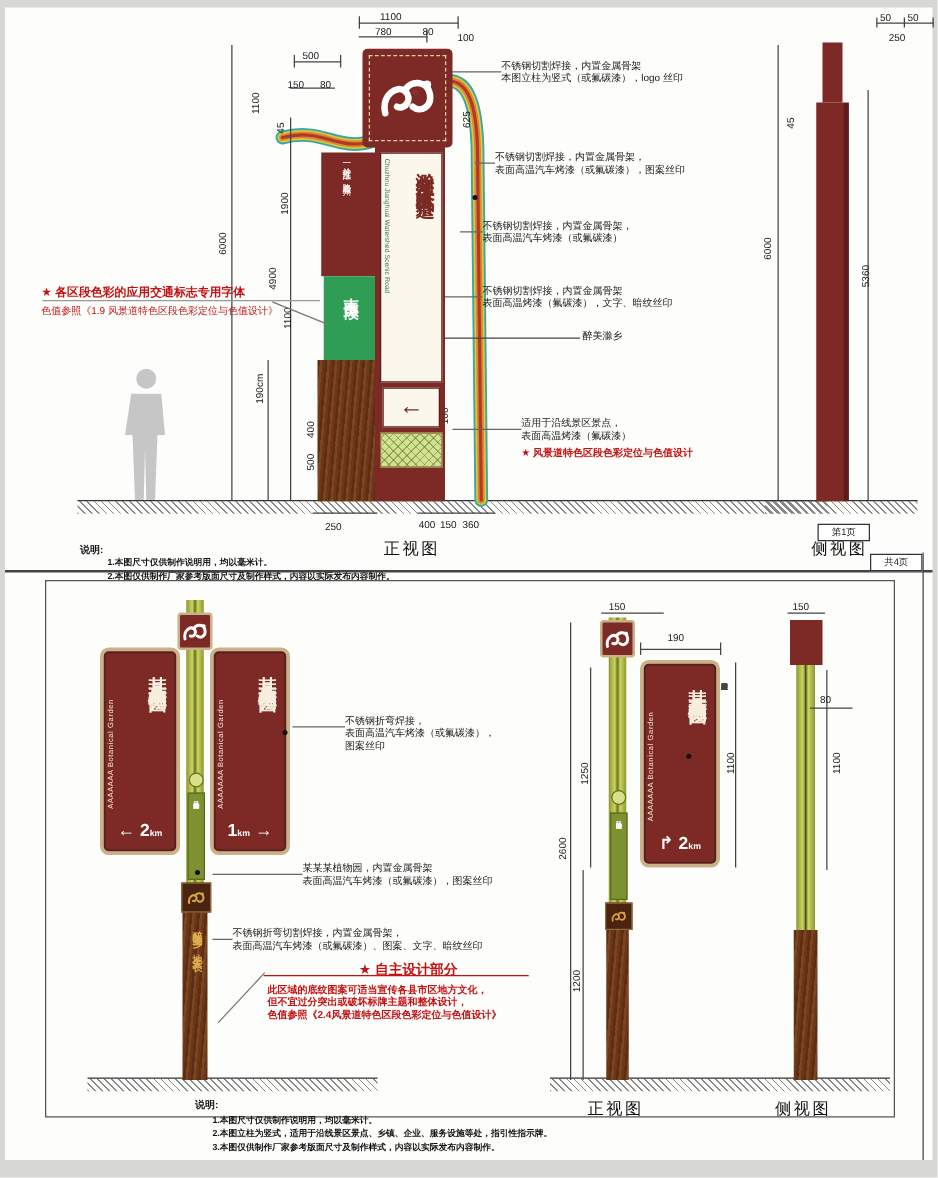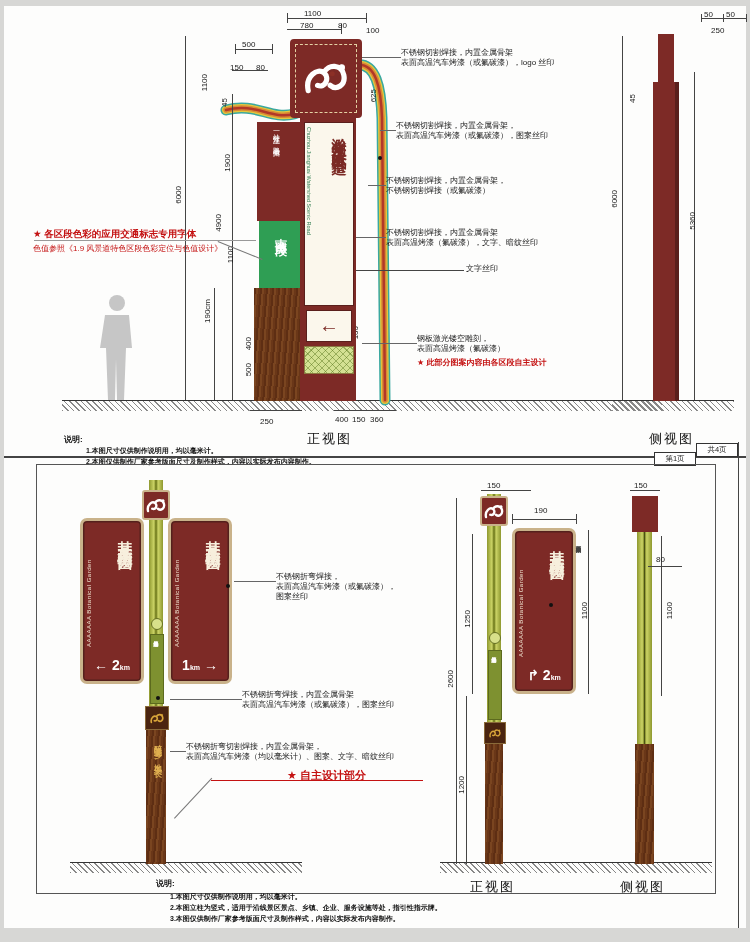--- a/index.html
+++ b/index.html
@@ -103,25 +103,25 @@
   <div class="viewlabel" style="left:303px;top:424px">正视图</div>
   <div class="viewlabel" style="left:645px;top:424px">侧视图</div>
   <div class="notetitle" style="left:60px;top:428px">说明:</div>
   <div id="top-notes" class="abs" style="left:82px;top:439px">
       <div class="noteline" style="position: relative; font-size: 7px; white-space: nowrap; left: 0px; top: 0px; line-height: 11px;">1.本图尺寸仅供制作说明用，均以毫米计。</div>
       <div class="noteline" style="position: relative; font-size: 7px; white-space: nowrap; left: 0px; top: 0px; line-height: 11px;">2.本图仅供制作厂家参考版面尺寸及制作样式，内容以实际发布内容制作。</div>
     </div>
 
   <div class="abs red" style="left:29px;top:222px;font-size:9.5px;font-weight:bold">★ 各区段色彩的应用交通标志专用字体</div>
   <div class="abs red" style="left:29px;top:237px;font-size:8px">色值参照《1.9 风景道特色区段色彩定位与色值设计》</div>
-  <div class="abs red" style="left:413px;top:351px;font-size:8px;font-weight:bold">★ 此部分图案内容由各区段自主设计</div>
+  <div class="abs red" style="left:413px;top:351px;font-size:8px;font-weight:bold">★ 风景道特色区段色彩定位与色值设计</div>
 
   <div class="hl" style="left:0;top:450px;width:742px;height:1.6px"></div>
   <div class="vl" style="left:734px;top:436px;width:1px;height:486px"></div>
-  <div class="tabcell" style="left:650px;top:446px">第1页</div>
+  <div class="tabcell" style="left:650px;top:413px">第1页</div>
   <div class="tabcell" style="left:692px;top:437px">共4页</div>
 
   <div class="abs" style="left:32px;top:458px;width:678px;height:428px;border:1.5px solid #555"></div>
 
   <div class="ground" style="left:66px;top:856px;width:232px"></div>
   <div class="ground" style="left:436px;top:856px;width:272px"></div>
 
   <div class="abs pole" style="left:145px;top:474px;width:14px;height:384px"></div>
   <div class="plate" style="left:138px;top:484px;width:28px;height:30px">
     <svg width="20" height="16" viewBox="0 0 42 34">
@@ -153,20 +153,25 @@
   <div class="abs" style="left:141px;top:700px;width:22px;height:22px;background:#4a2410;border:1px solid #8a6a3a;display:flex;align-items:center;justify-content:center">
     <svg width="14" height="12" viewBox="0 0 42 34">
         <use href="#swirl" stroke="#d9a53a" fill="#d9a53a"></use>
       </svg>
   </div>
   <div class="abs wood" style="left:142px;top:724px;width:20px;height:134px">
     <div class="vtext" style="position:absolute;left:5px;top:8px;color:#e0b050;font-weight:bold;font-size:8px;letter-spacing:2px">醉美滁乡 地久天长</div>
   </div>
 
   <div class="abs red" style="left:283px;top:762px;font-size:11px;font-weight:bold">★ 自主设计部分</div>
+  <div id="red-para" class="abs" style="left:210px;top:781px">
+      <div class="red" style="position: relative; font-size: 8px; white-space: nowrap; font-weight: bold; line-height: 10px;">此区域的底纹图案可适当宣传各县市区地方文化，</div>
+      <div class="red" style="position: relative; font-size: 8px; white-space: nowrap; font-weight: bold; line-height: 10px;">但不宜过分突出或破坏标牌主题和整体设计，</div>
+      <div class="red" style="position: relative; font-size: 8px; white-space: nowrap; font-weight: bold; line-height: 10px;">色值参照《2.4风景道特色区段色彩定位与色值设计》</div>
+    </div>
 
   <div class="abs pole" style="left:483px;top:488px;width:14px;height:370px"></div>
   <div class="plate" style="left:476px;top:490px;width:28px;height:30px">
     <svg width="20" height="16" viewBox="0 0 42 34">
         <use href="#swirl" stroke="#fff" fill="#fff"></use>
       </svg>
   </div>
   <div class="blade" style="left:508px;top:522px">
     <div class="eng">AAAAAAA Botanical Garden</div>
     <div class="cjk">某某某植物园</div>
@@ -276,62 +281,62 @@
       <div class="dim r" style="left: 459px; top: 604px;">1250</div>
       <div class="dim r" style="left: 442px; top: 664px;">2600</div>
       <div class="dim r" style="left: 453px; top: 770px;">1200</div>
       <div class="dim" style="left: 630px; top: 475px;">150</div>
       <div class="dim" style="left: 652px; top: 549px;">80</div>
       <div class="dim r" style="left: 661px; top: 596px;">1100</div>
     </div>
   <div id="top-anns">
       <div class="ann" style="left: 397px; top: 42px;">
         <div class="">不锈钢切割焊接，内置金属骨架</div>
-        <div class="">表面高温汽车烤漆（或氟碳漆），logo 丝印</div>
+        <div class="">本图立柱为竖式（或氟碳漆），logo 丝印</div>
         <div class="leadline" style="left: -45px; width: 45px;"></div>
       </div>
       <div class="ann" style="left: 392px; top: 115px;">
         <div class="">不锈钢切割焊接，内置金属骨架，</div>
         <div class="">表面高温汽车烤漆（或氟碳漆），图案丝印</div>
         <div class="leadline" style="left: -16px; width: 16px;"></div>
       </div>
       <div class="ann" style="left: 382px; top: 170px;">
         <div class="">不锈钢切割焊接，内置金属骨架，</div>
-        <div class="">不锈钢切割焊接（或氟碳漆）</div>
+        <div class="">表面高温汽车烤漆（或氟碳漆）</div>
         <div class="leadline" style="left: -18px; width: 18px;"></div>
       </div>
       <div class="ann" style="left: 382px; top: 222px;">
         <div class="">不锈钢切割焊接，内置金属骨架</div>
         <div class="">表面高温烤漆（氟碳漆），文字、暗纹丝印</div>
         <div class="leadline" style="left: -30px; width: 30px;"></div>
       </div>
       <div class="ann" style="left: 462px; top: 258px;">
-        <div class="">文字丝印</div>
+        <div class="">醉美滁乡</div>
       </div>
       <div class="ann" style="left: 413px; top: 328px;">
-        <div class="">钢板激光镂空雕刻，</div>
+        <div class="">适用于沿线景区景点，</div>
         <div class="">表面高温烤漆（氟碳漆）</div>
         <div class="leadline" style="left: -55px; width: 55px;"></div>
       </div>
     </div>
   <div id="bottom-anns">
       <div class="ann" style="left: 272px; top: 566px;">
         <div class="">不锈钢折弯焊接，</div>
         <div class="">表面高温汽车烤漆（或氟碳漆），</div>
         <div class="">图案丝印</div>
         <div class="leadline" style="left: -42px; width: 42px;"></div>
       </div>
       <div class="ann" style="left: 238px; top: 684px;">
-        <div class="">不锈钢折弯焊接，内置金属骨架</div>
+        <div class="">某某某植物园，内置金属骨架</div>
         <div class="">表面高温汽车烤漆（或氟碳漆），图案丝印</div>
         <div class="leadline" style="left: -72px; width: 72px;"></div>
       </div>
       <div class="ann" style="left: 182px; top: 736px;">
         <div class="">不锈钢折弯切割焊接，内置金属骨架，</div>
-        <div class="">表面高温汽车烤漆（均以毫米计）、图案、文字、暗纹丝印</div>
+        <div class="">表面高温汽车烤漆（或氟碳漆）、图案、文字、暗纹丝印</div>
         <div class="leadline" style="left: -16px; width: 16px;"></div>
       </div>
     </div>
   <div id="dots">
       <div class="dot" style="left: 303px; top: 205px;"></div>
       <div class="dot" style="left: 374px; top: 150px;"></div>
       <div class="dot" style="left: 341px; top: 352px;"></div>
       <div class="dot" style="left: 222px; top: 578px;"></div>
       <div class="dot" style="left: 152px; top: 690px;"></div>
       <div class="dot" style="left: 545px; top: 597px;"></div>

